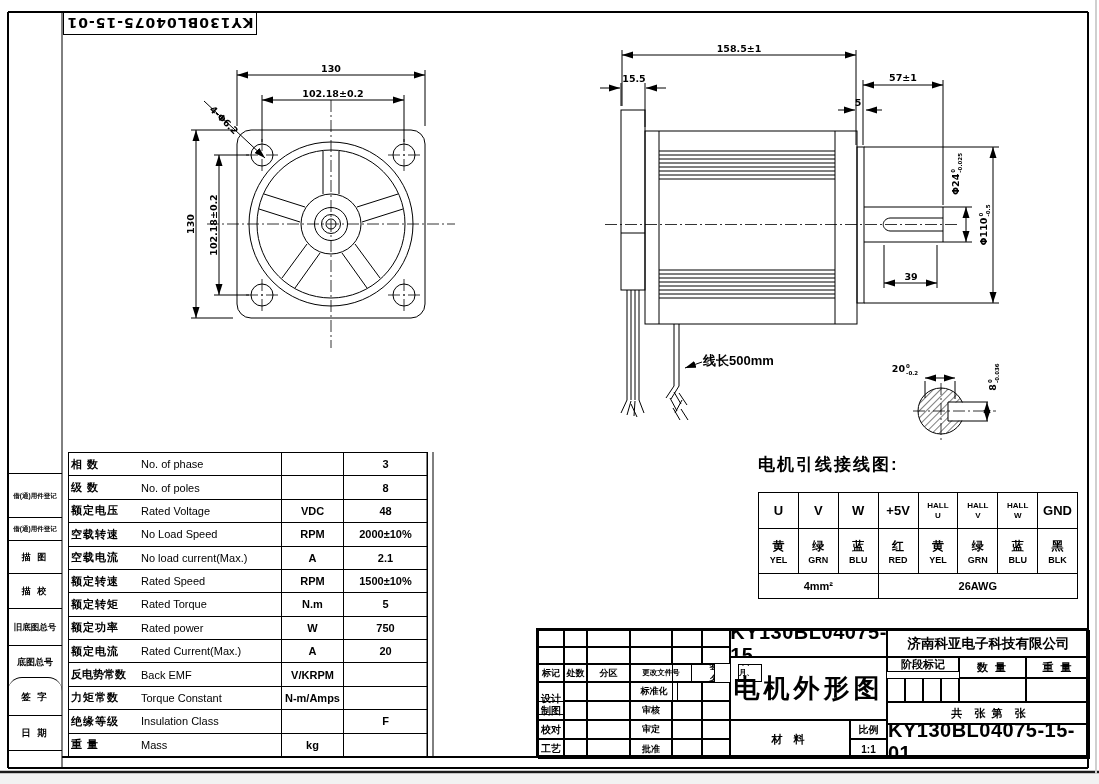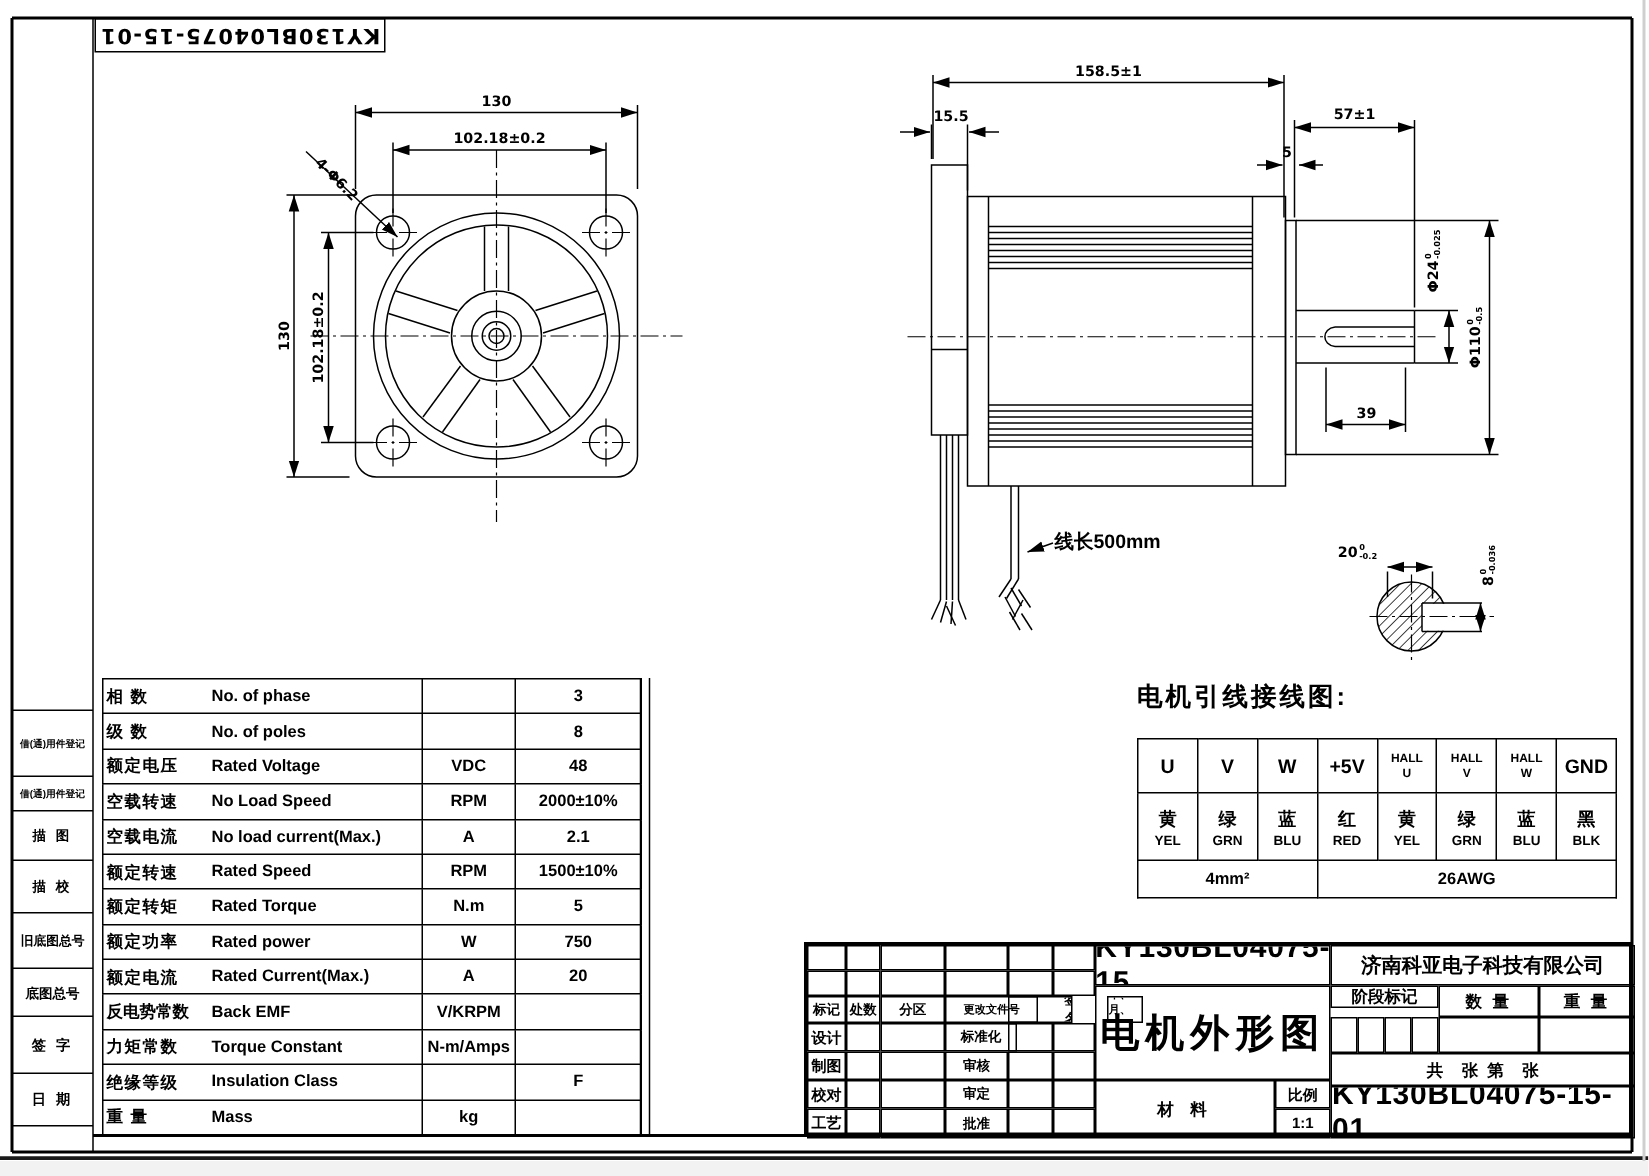--- a/index.html
+++ b/index.html
@@ -19,21 +19,21 @@
   .tolstk i{font-style:normal;}
   .cell{position:absolute;border:1px solid #000;box-sizing:border-box;display:flex;
         align-items:center;justify-content:center;font-weight:700;overflow:hidden;}
   
   #spec{position:absolute;left:68px;top:452px;width:359px;height:305px;
         border-collapse:collapse;table-layout:fixed;}
   #spec td{border:1.3px solid #000;font-size:11px;padding:0 2px;overflow:hidden;white-space:nowrap;}
   #spec .c1{display:flex;align-items:center;}
   #spec .cn{font-weight:700;width:70px;flex:none;letter-spacing:1px;}
   #spec .cn5{letter-spacing:0;}
-  #spec .en{font-weight:700;font-size:11px;}
+  #spec .en{font-weight:400;font-size:11px;}
   #spec .unit,#spec .val{text-align:center;font-weight:700;}
   
   #wiring{position:absolute;left:758px;top:492px;width:320px;height:106px;
           border-collapse:collapse;table-layout:fixed;}
   #wiring td{border:1.3px solid #000;text-align:center;font-weight:700;padding:0;overflow:hidden;}
   .term-big{font-size:13px;}
   .hall .t{display:block;font-size:8px;line-height:1.2;}
   .wcn{display:block;font-size:12px;line-height:1.5;}
   .wen{display:block;font-size:9px;line-height:1.2;}
   .gauge{font-size:11px;}
@@ -243,21 +243,21 @@
       </div>
   <div class="mbox" style="top:561px;height:35px;font-size:9px;letter-spacing:2px;">
         <span>描 校</span>
       </div>
   <div class="mbox" style="top:596px;height:37px;font-size:8.5px;">
         <span>旧底图总号</span>
       </div>
   <div class="mbox" style="top:633px;height:32px;font-size:9px;">
         <span>底图总号</span>
       </div>
-  <div class="mbox" style="top:665px;height:38px;font-size:9.5px;letter-spacing:2px;">
+  <div class="mbox" style="top:665px;height:38px;font-size:9.5px;letter-spacing:2px;border-radius:14px;">
         <span>签 字</span>
       </div>
   <div class="mbox" style="top:703px;height:35px;font-size:9.5px;letter-spacing:2px;">
         <span>日 期</span>
       </div>
   <div class="mbox" style="top:738px;height:18px;"></div>
 </div>
 
 <div class="dim" style="left:331px;top:68px;">130</div>
 <div class="dim" style="left:333px;top:93px;">102.18±0.2</div>
@@ -507,21 +507,21 @@
   <div class="cell" style="left:134px;top:17px;width:30px;height:17px;"></div>
   <div class="cell" style="left:164px;top:17px;width:28px;height:17px;"></div>
 
   <div class="cell f9" style="left:0;top:34px;width:26px;height:18px;">标记</div>
   <div class="cell f9" style="left:26px;top:34px;width:23px;height:18px;">处数</div>
   <div class="cell f9" style="left:49px;top:34px;width:43px;height:18px;">分区</div>
   <div class="cell f7" style="left:92px;top:34px;width:62px;height:18px;">更改文件号</div>
   <div class="cell f9" style="left:134px;top:34px;width:30px;height:18px;padding-left:41px;">签名</div>
   <div class="cell f7" style="left:164px;top:34px;width:24px;height:18px;margin-left:36px;">年、月、日</div>
 
-  <div class="cell f10" style="left:0;top:52px;width:26px;height:19px;">设计</div>
+  <div class="cell f10" style="left:0;top:52px;width:26px;height:33px;">设计</div>
   <div class="cell" style="left:26px;top:52px;width:23px;height:19px;"></div>
   <div class="cell" style="left:49px;top:52px;width:43px;height:19px;"></div>
   <div class="cell f9" style="left:92px;top:52px;width:48px;height:19px;">标准化</div>
   <div class="cell" style="left:134px;top:52px;width:30px;height:19px;"></div>
   <div class="cell" style="left:164px;top:52px;width:28px;height:19px;"></div>
   <div class="cell f10" style="left:0;top:71px;width:26px;height:19px;">制图</div>
   <div class="cell" style="left:26px;top:71px;width:23px;height:19px;"></div>
   <div class="cell" style="left:49px;top:71px;width:43px;height:19px;"></div>
   <div class="cell f9" style="left:92px;top:71px;width:42px;height:19px;">审核</div>
   <div class="cell" style="left:134px;top:71px;width:30px;height:19px;"></div>

